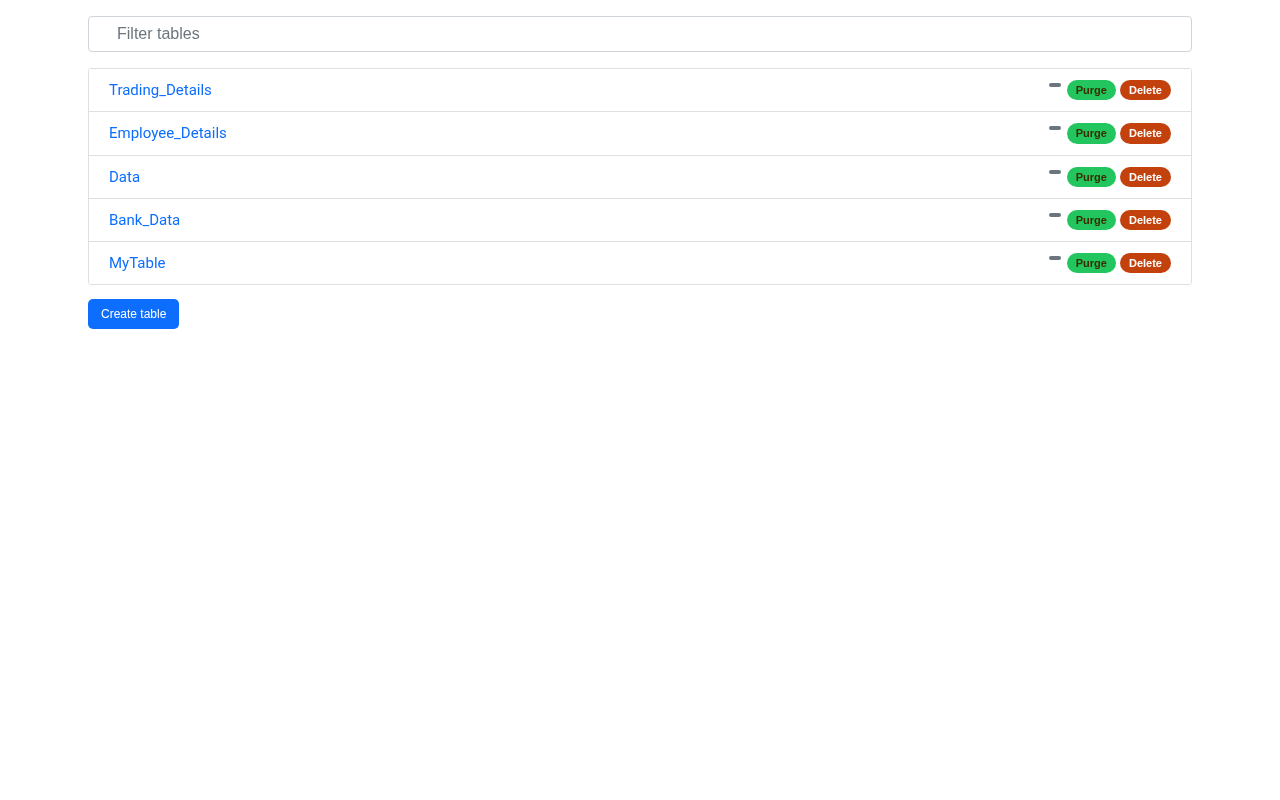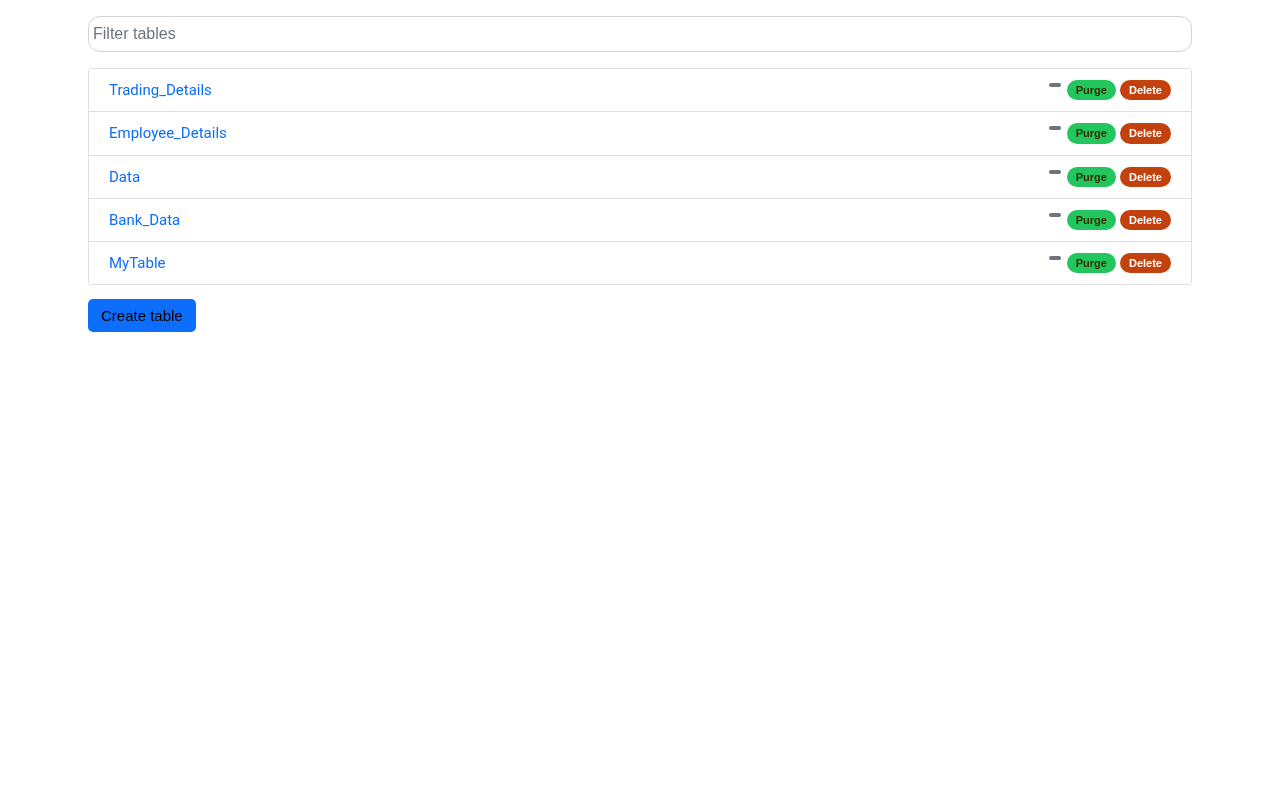--- a/index.html
+++ b/index.html
@@ -18,24 +18,24 @@
   .card-header {
     background: #e9ecef;
     border-radius: 6px;
     padding: 12px 16px;
     margin-top: 20px;
     color: #495057;
   }
   .filter-input {
     width: 100%;
     margin-top: 16px;
-    padding: 8px 4px;
+    padding: 8px 28px;
     font-size: 16px;
     border: 1px solid #ced4da;
-    border-radius: 12px;
+    border-radius: 4px;
     color: #495057;
     background: #fff;
     outline: none;
   }
   .filter-input::placeholder { color: #6c757d; }
   .list-group {
     margin-top: 16px;
     border: 1px solid rgba(0,0,0,.125);
     border-radius: 3px;
     overflow: hidden;
@@ -85,24 +85,24 @@
     color: #3a2d00;
   }
   .pill-danger {
     background: #c2410c;
     color: #fff;
   }
   .create-btn {
     display: inline-block;
     margin-top: 14px;
     background: #0d6efd;
-    color: #000000;
+    color: #ffffff;
     border: none;
     padding: 8px 13px;
-    font-size: 15px;
+    font-size: 12px;
     border-radius: 5px;
     cursor: pointer;
   }
 </style>
 </head>
 <body>
 
 <div class="container">
 
 

